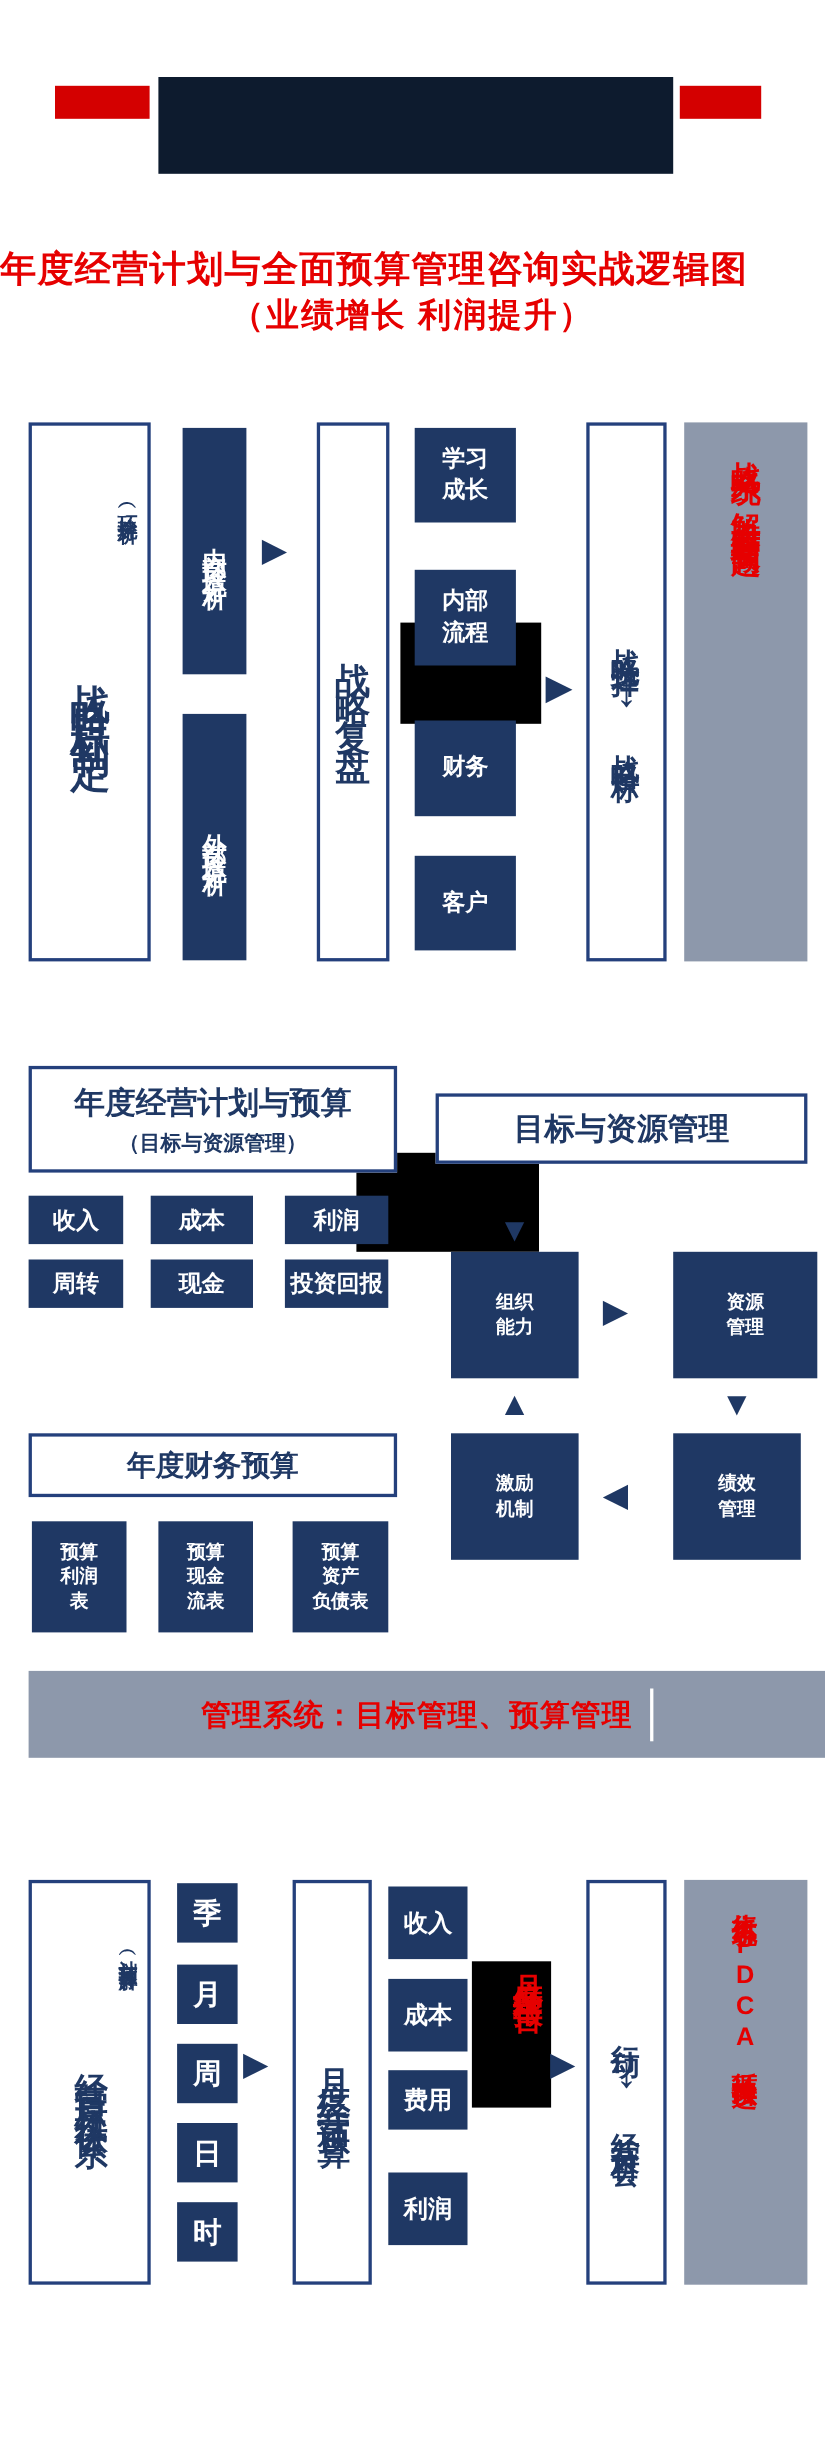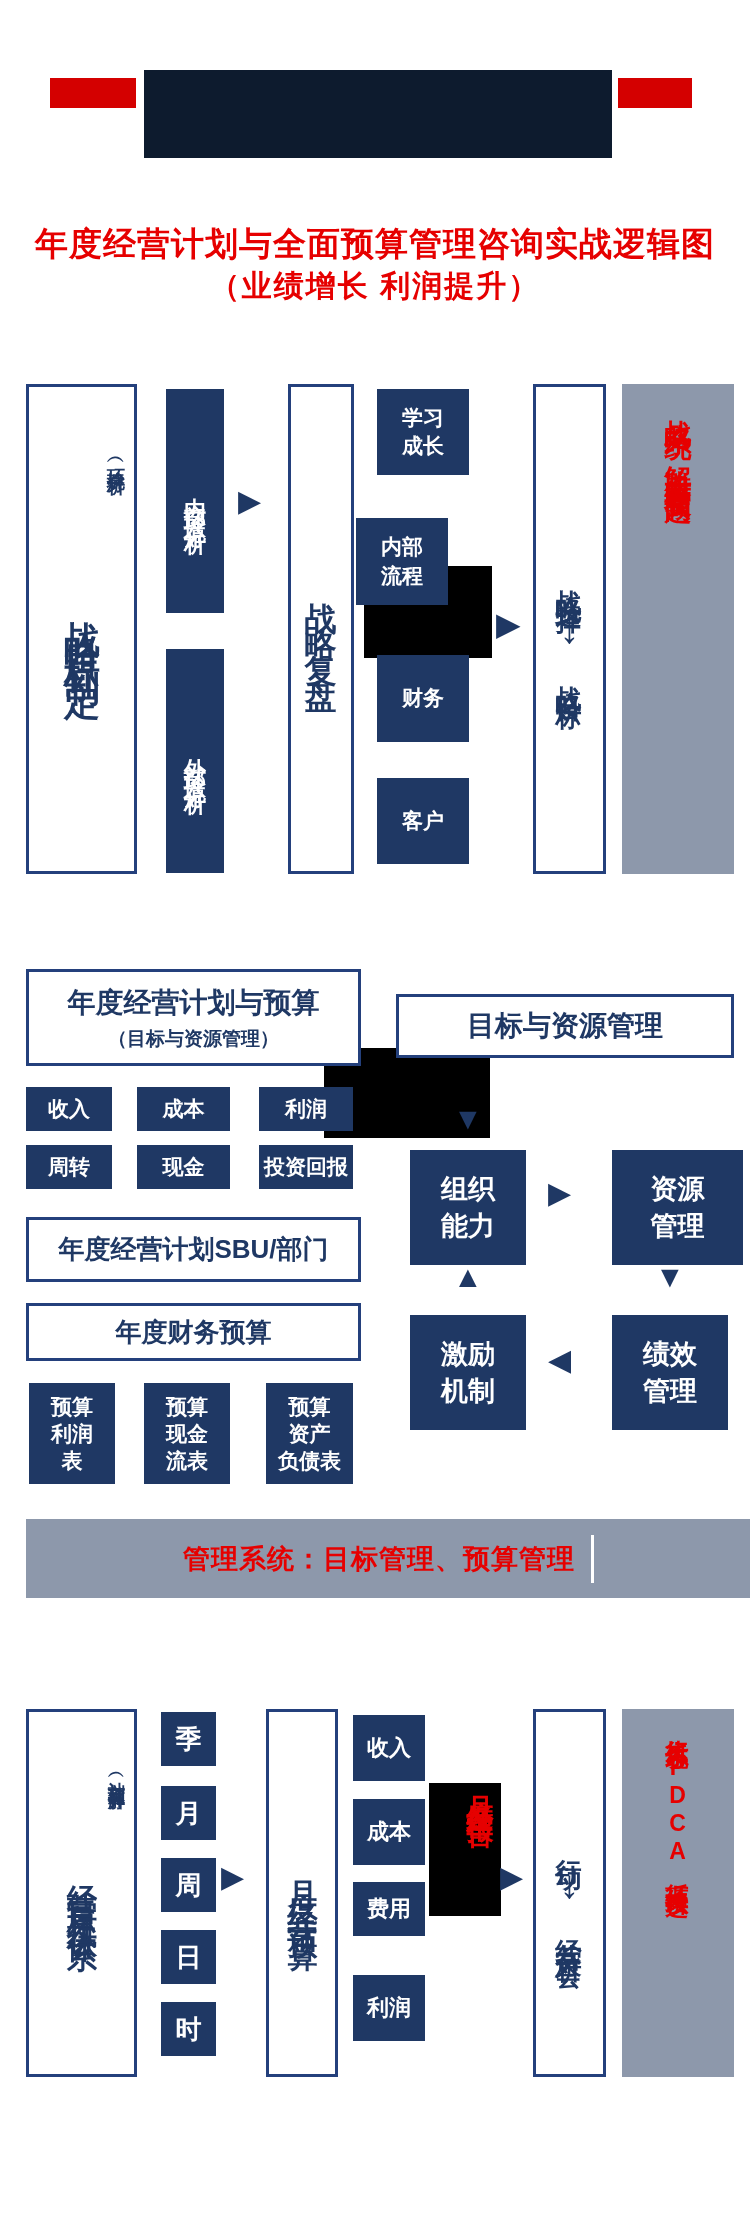--- a/index.html
+++ b/index.html
@@ -2,21 +2,21 @@
 <html><head>
 <meta charset="utf-8">
 <style>
   html,body{margin:0;padding:0;background:#ffffff;}
   body{font-family:"Liberation Sans","DejaVu Sans",sans-serif;}
   .stage{position:relative;width:750px;height:2227px;background:#fff;overflow:hidden;margin:0 auto;}
 
   .redblk{position:absolute;background:#d40000;}
   .topbanner{position:absolute;background:#0d1b2e;}
 
-  .htitle{position:absolute;left:0;right:0;text-align:center;color:#e60000;font-weight:bold;font-size:33px;letter-spacing:1px;}
+  .htitle{position:absolute;left:0;right:0;color:#e60000;font-weight:bold;font-size:33px;letter-spacing:1px;}
   .hsub{position:absolute;left:0;right:0;text-align:center;color:#e60000;font-weight:bold;font-size:30px;letter-spacing:2px;}
 
   .wbox{position:absolute;background:#fff;border:3px solid #24407c;box-sizing:border-box;
         display:flex;align-items:center;justify-content:center;text-align:center;color:#1f3864;z-index:2;}
   .wbox.col{flex-direction:column;}
 
   .nbox{position:absolute;background:#1f3864;color:#fff;font-weight:bold;box-sizing:border-box;
         display:flex;align-items:center;justify-content:center;text-align:center;white-space:pre-line;z-index:2;}
 
   .blackbox{position:absolute;background:#000;z-index:1;}
@@ -34,22 +34,22 @@
   .choice-v{font-size:26px;font-weight:bold;color:#1f3864;letter-spacing:6px;}
   .sidebar-v{font-size:27px;font-weight:bold;color:#e60000;letter-spacing:4px;padding-top:14px;}
   .sidebar-v.small{font-size:23px;letter-spacing:2px;padding-top:12px;}
   .overlay-v{position:absolute;font-size:27px;font-weight:bold;color:#e60000;letter-spacing:5px;z-index:3;}
 
   .arrow{position:absolute;color:#1f3864;font-weight:bold;line-height:1;z-index:3;}
   .flowdown{font-size:40px;font-weight:bold;color:#1f3864;line-height:1;}
 
   .bsc{font-size:21px;line-height:1.35;}
   .metric{font-size:21px;}
-  .stmt{font-size:21px;line-height:1.3;}
-  .cyc{font-size:27px;line-height:1.35;margin-top:12px;}
+  .stmt{font-size:17px;line-height:1.3;}
+  .cyc{font-size:17px;line-height:1.35;}
   .period{font-size:26px;}
   .item{font-size:22px;}
 
   .plan-title{font-size:28px;font-weight:bold;}
   .plan-note{font-size:19px;font-weight:bold;margin-top:4px;}
   .box-label{font-size:26px;font-weight:bold;}
   .res-label{font-size:28px;font-weight:bold;}
 
   .bannerbar{position:absolute;background:#8d98ab;display:flex;align-items:center;justify-content:center;z-index:0;}
   .bannerbar .btext{color:#e60000;font-weight:bold;font-size:27px;letter-spacing:1px;}
@@ -84,21 +84,21 @@
   <div class="wbox" style="left:288px;top:384px;width:66px;height:490px">
     <span class="vtext review-v">战略复盘</span>
   </div>
 
   <div class="blackbox" style="left:364px;top:566px;width:128px;height:92px"></div>
 
   <div class="nbox bsc" style="left:377px;top:389px;width:92px;height:86px">
     <span>学习
 成长</span>
   </div>
-  <div class="nbox bsc" style="left:356px;top:518px;width:92px;height:87px">
+  <div class="nbox bsc" style="left:377px;top:518px;width:92px;height:87px">
     <span>内部
 流程</span>
   </div>
   <div class="nbox bsc" style="left:377px;top:655px;width:92px;height:87px">
     <span>财务</span>
   </div>
   <div class="nbox bsc" style="left:377px;top:778px;width:92px;height:86px">
     <span>客户</span>
   </div>
 
@@ -138,23 +138,20 @@
   <div class="nbox metric" style="left:26px;top:1145px;width:86px;height:44px">
     <span>周转</span>
   </div>
   <div class="nbox metric" style="left:137px;top:1145px;width:93px;height:44px">
     <span>现金</span>
   </div>
   <div class="nbox metric" style="left:259px;top:1145px;width:94px;height:44px">
     <span>投资回报</span>
   </div>
 
-  <div class="wbox" style="left:26px;top:1217px;width:335px;height:65px">
-    <span class="box-label">年度经营计划SBU/部门</span>
-  </div>
   <div class="wbox" style="left:26px;top:1303px;width:335px;height:58px">
     <span class="box-label">年度财务预算</span>
   </div>
 
   <div class="nbox stmt" style="left:29px;top:1383px;width:86px;height:101px">
     <span>预算
 利润
 表</span>
   </div>
   <div class="nbox stmt" style="left:144px;top:1383px;width:86px;height:101px">

